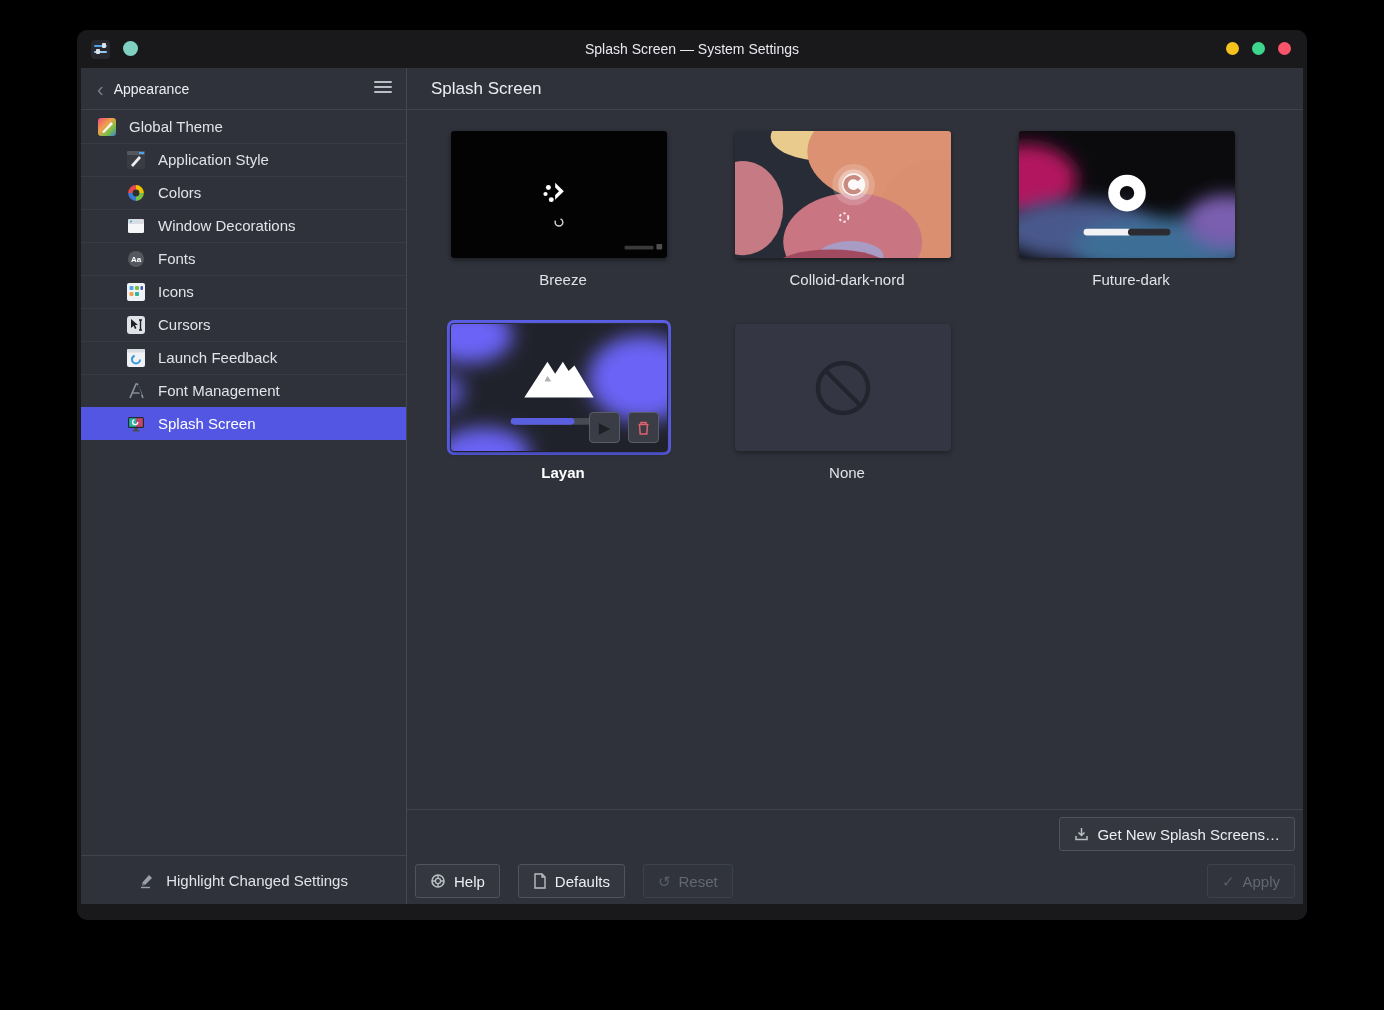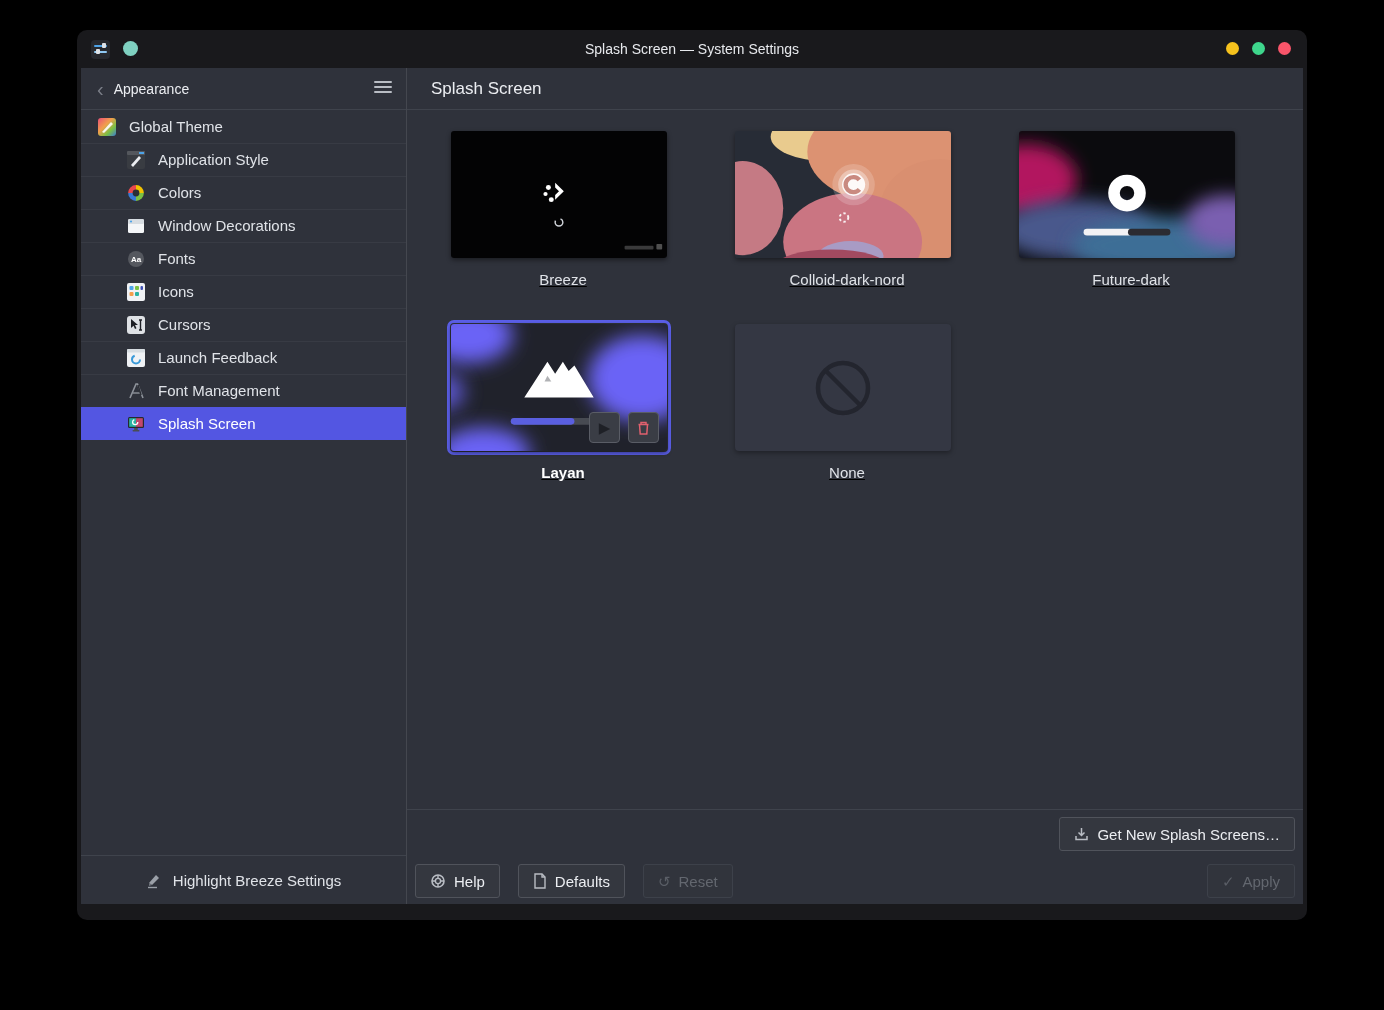--- a/index.html
+++ b/index.html
@@ -47,21 +47,21 @@
   .sb-item.selected .lbl { color:#fff; }
   .sb-footer { flex:none; height:49px; border-top:1px solid #3f434c;
                display:flex; align-items:center; justify-content:center; gap:10px; cursor:pointer;}
   .sb-footer .lbl { color:#e0e3e8; font-size:15px; }
 
   
   .content { flex:1; display:flex; flex-direction:column; }
   .ct-header { height:42px; flex:none; border-bottom:1px solid #3f434c; display:flex; align-items:center; }
   .ct-title { margin-left:24px; color:#eceef2; font-size:17px; }
   .ct-main { flex:1; padding:21px 0 0 44px; overflow:hidden; }
-  .tile-row { display:flex;text-decoration:underline; }
+  .tile-row { display:flex; }
   .tile-row.second { margin-top:36px; }
   .tile { width:224px; margin-right:60px; }
   .thumb-frame { width:224px; height:135px; border:3px solid transparent; padding:1px;
                  margin:-4px; border-radius:7px; position:relative; cursor:pointer; }
   .thumb-frame.selected { border-color:#5b5fe8; }
   .thumb { width:216px; height:127px; width:100%; height:100%; border-radius:3px; overflow:hidden;
            position:relative; box-shadow:0 2px 5px rgba(0,0,0,.45); }
   .tile-label { text-align:center; margin-top:13px; font-size:15px; color:#e0e3e8; }
   .tile-label.bold { font-weight:bold; color:#fff; }
   .thumb svg { display:block; }
@@ -238,21 +238,21 @@
         </div>
 
       </div>
 
       <div class="sb-footer">
         <svg width="17" height="17" viewBox="0 0 17 17">
           <path d="M3 11 L10 3 L13 6 L6 13 Z" fill="#9ba0a8"></path>
           <path d="M3 11 L6 13 L3 14 Z" fill="#6e727a"></path>
           <path d="M2 15.5 h9" stroke="#9ba0a8" stroke-width="1.4"></path>
         </svg>
-        <span class="lbl">Highlight Breeze Settings</span>
+        <span class="lbl">Highlight Changed Settings</span>
       </div>
     </div>
 
     <div class="vdivider"></div>
 
     <div class="content">
       <div class="ct-header">
         <span class="ct-title">Splash Screen</span>
       </div>
 

